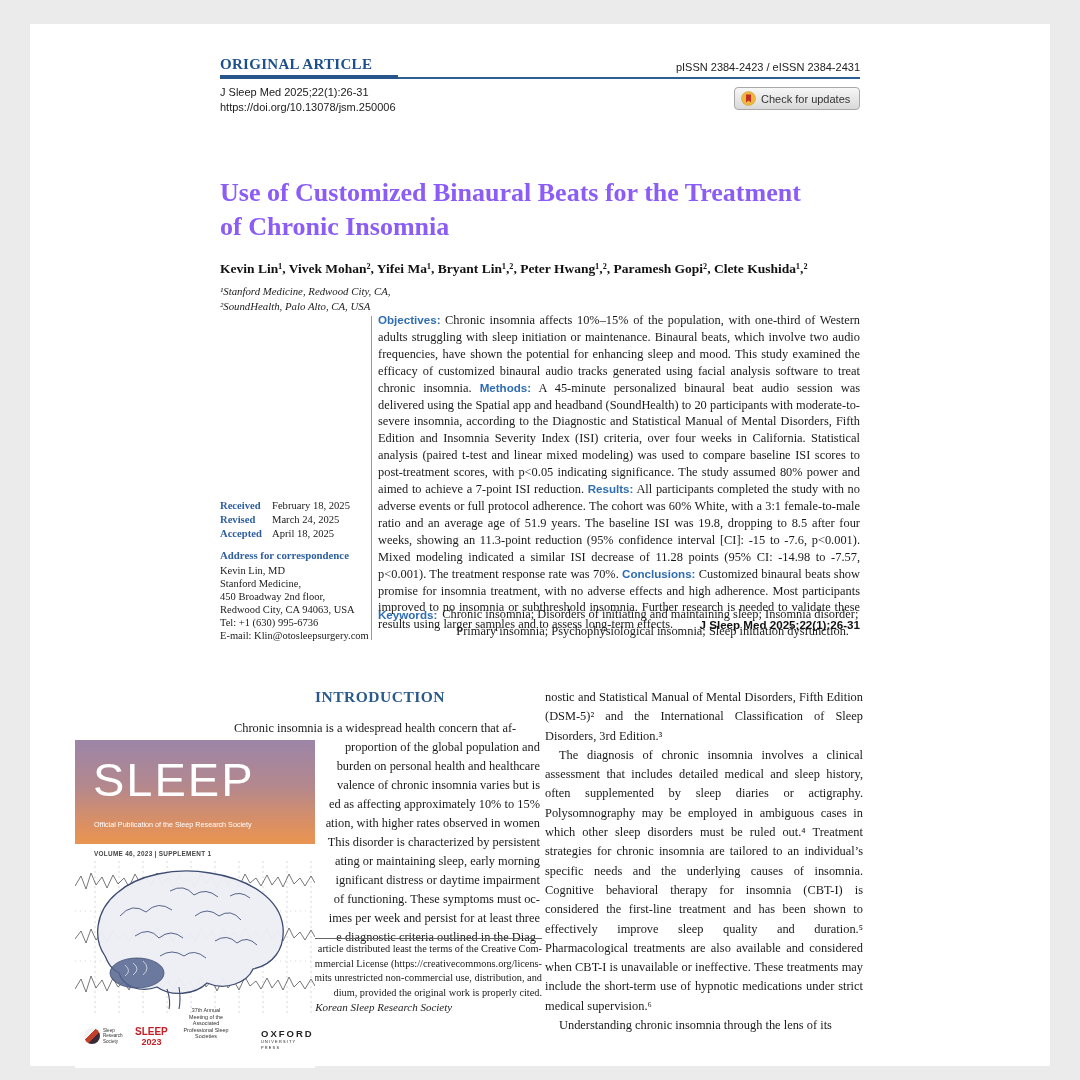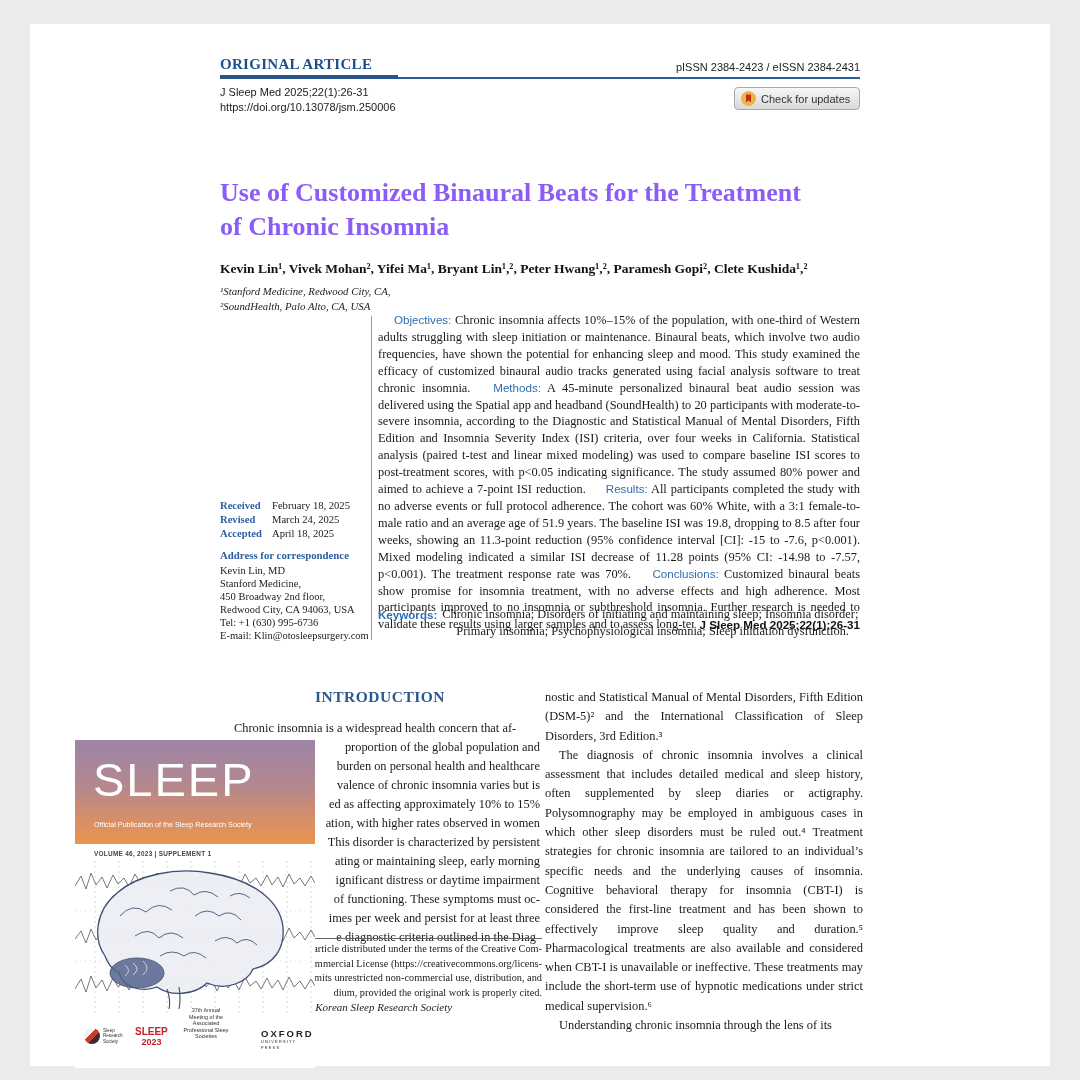--- a/index.html
+++ b/index.html
@@ -20,21 +20,21 @@
              padding:0 6px;box-sizing:border-box;font-family:"Liberation Sans",sans-serif;font-size:11px;color:#333;cursor:pointer;}
 
   
   .title{left:220px;top:176px;width:640px;font-size:26px;line-height:34px;font-weight:bold;color:#8b5cf6;}
   .authors{left:220px;top:261px;width:640px;font-size:13.5px;font-weight:bold;color:#111;}
   .affils{left:220px;top:284px;width:640px;font-style:italic;font-size:10.8px;line-height:15px;color:#222;}
 
   
   .abs-divider{left:371px;top:316px;width:1px;height:324px;background:#9a9a9a;}
   .abstract{left:378px;top:312px;width:482px;font-size:12.4px;line-height:16.9px;text-align:justify;color:#1a1a1a;position:absolute;}
-  .abs-label{font-family:"Liberation Sans",sans-serif;font-weight:normal;color:#2e6db4;font-size:11.6px;margin-left:16px;}
+  .abs-label{font-family:"Liberation Sans",sans-serif;font-weight:bold;color:#2e6db4;font-size:11.6px;}
   .abs-cite{position:absolute;right:0;bottom:-1px;font-family:"Liberation Sans",sans-serif;font-weight:bold;font-size:11.6px;color:#111;background:#fff;padding-left:6px;}
   .keywords{left:378px;top:606px;width:482px;font-size:12.4px;line-height:17px;display:flex;}
   .kw-label{font-family:"Liberation Sans",sans-serif;font-weight:bold;color:#2e6db4;font-size:11.6px;white-space:nowrap;margin-right:5px;}
   .kw-line2{padding-left:14px;}
 
   
   .history{left:220px;top:499px;width:150px;font-size:10.6px;line-height:14px;}
   .h-row{display:flex;}
   .h-label{width:52px;font-weight:bold;color:#2d5f9e;}
   .corr-label{left:220px;top:549px;font-size:10.8px;font-weight:bold;color:#2d5f9e;}
@@ -162,21 +162,21 @@
   <div class="line">ed as affecting approximately 10% to 15%</div>
   <div class="line">ation, with higher rates observed in women</div>
   <div class="line">This disorder is characterized by persistent</div>
   <div class="line">ating or maintaining sleep, early morning</div>
   <div class="line">ignificant distress or daytime impairment</div>
   <div class="line">of functioning. These symptoms must oc-</div>
   <div class="line">imes per week and persist for at least three</div>
   <div class="line">e diagnostic criteria outlined in the Diag-</div>
 </div>
 <div class="abs footnote">
-  <div class="fline">article distributed under the terms of the Creative Com-</div>
+  <div class="fline">article distributed least the terms of the Creative Com-</div>
   <div class="fline">ommercial License (https://creativecommons.org/licens-</div>
   <div class="fline">mits unrestricted non-commercial use, distribution, and</div>
   <div class="fline">dium, provided the original work is properly cited.</div>
 </div>
 <div class="abs copyright">5 Korean Sleep Research Society</div>
 <div class="abs col-right">
   <p>nostic and Statistical Manual of Mental Disorders, Fifth Edition (DSM-5)² and the International Classification of Sleep Disorders, 3rd Edition.³</p>
   <p class="ind">The diagnosis of chronic insomnia involves a clinical assessment that includes detailed medical and sleep history, often supplemented by sleep diaries or actigraphy. Polysomnography may be employed in ambiguous cases in which other sleep disorders must be ruled out.⁴ Treatment strategies for chronic insomnia are tailored to an individual’s specific needs and the underlying causes of insomnia. Cognitive behavioral therapy for insomnia (CBT-I) is considered the first-line treatment and has been shown to effectively improve sleep quality and duration.⁵ Pharmacological treatments are also available and considered when CBT-I is unavailable or ineffective. These treatments may include the short-term use of hypnotic medications under strict medical supervision.⁶</p>
   <p class="ind">Understanding chronic insomnia through the lens of its</p>
 </div>

